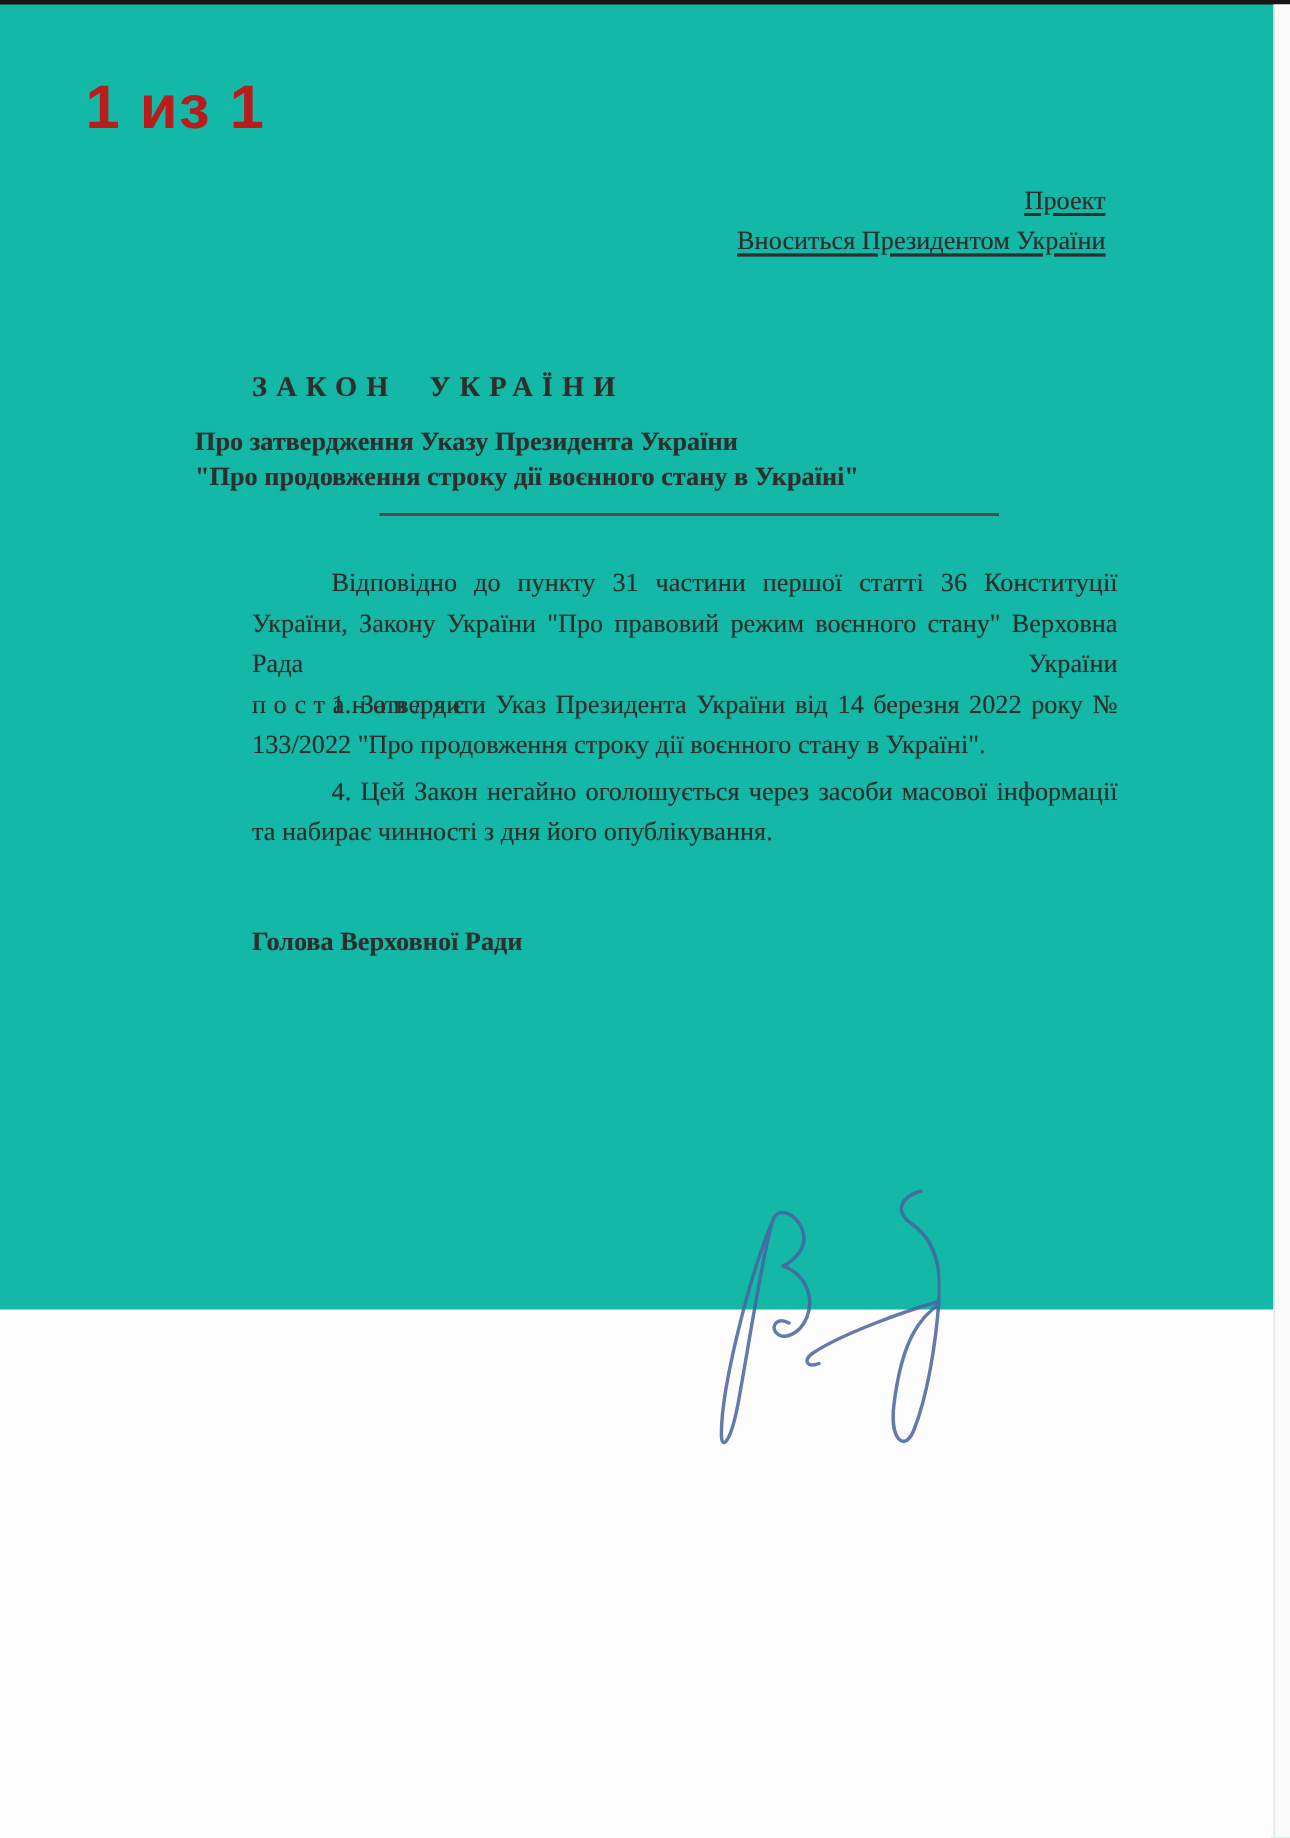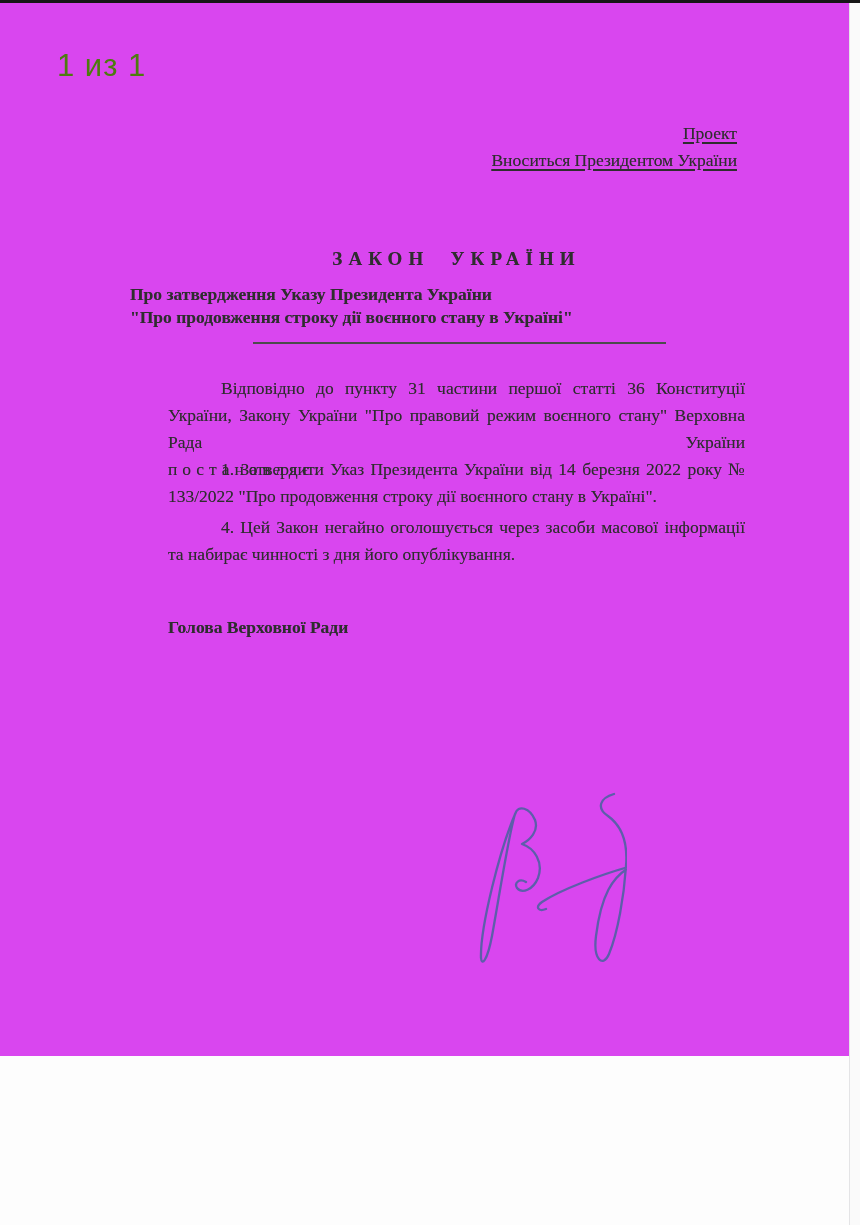--- a/index.html
+++ b/index.html
@@ -37,31 +37,31 @@
     left: 850px;
     width: 10px;
     height: 1222px;
     background: #fafafa;
   }
   .page-indicator {
     position: absolute;
     top: 48px;
     left: 57px;
     font-family: "Liberation Sans", "DejaVu Sans", sans-serif;
-    font-size: 31px;
-    font-weight: 400;
+    font-size: 41px;
+    font-weight: 700;
     letter-spacing: 1px;
-    color: #4d7c0f;
+    color: #b91c1c;
   }
   .page {
     position: absolute;
     top: 0; left: 0;
     width: 849px;
-    height: 1056px;
-    background: #d946ef;
+    height: 873px;
+    background: #14b8a6;
   }
   
   .page * { text-shadow: 0 0 0.5px rgba(40,40,40,0.45); }
 
   .doc-header {
     position: absolute;
     top: 120px;
     right: 112px;
     text-align: right;
     font-size: 17.5px;
@@ -72,21 +72,20 @@
     text-decoration: underline;
     text-underline-offset: 3px;
     text-decoration-thickness: 1.5px;
   }
   .law-title {
     position: absolute;
     top: 248px;
     left: 168px;
     width: 577px;
     margin: 0;
-    text-align: center;
     font-size: 19px;
     font-weight: bold;
     letter-spacing: 0.32em;
     word-spacing: 0.55em;
   }
   .law-subtitle {
     position: absolute;
     top: 283px;
     left: 130px;
     width: 650px;

